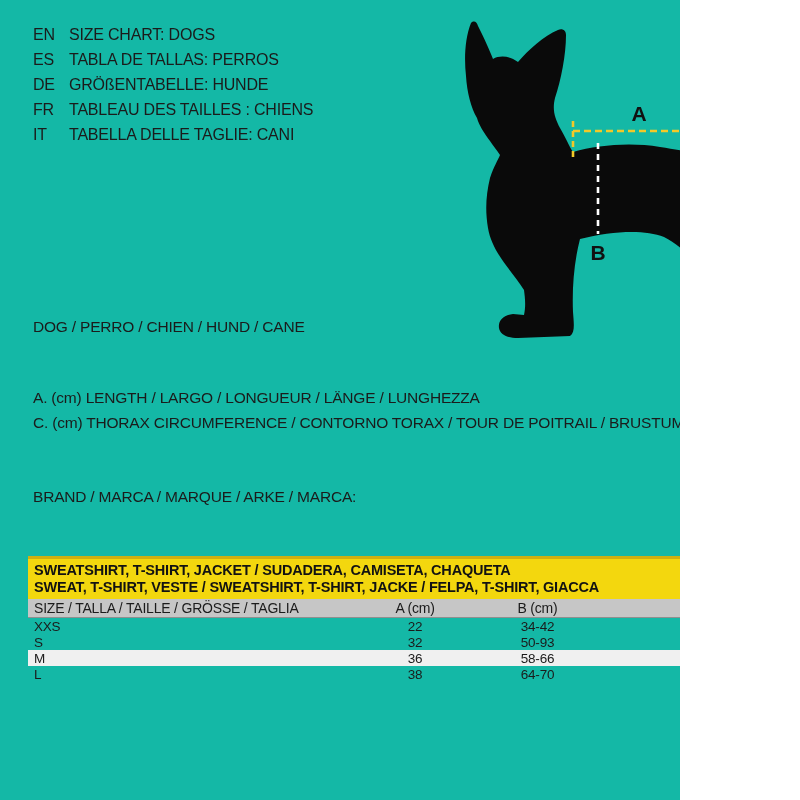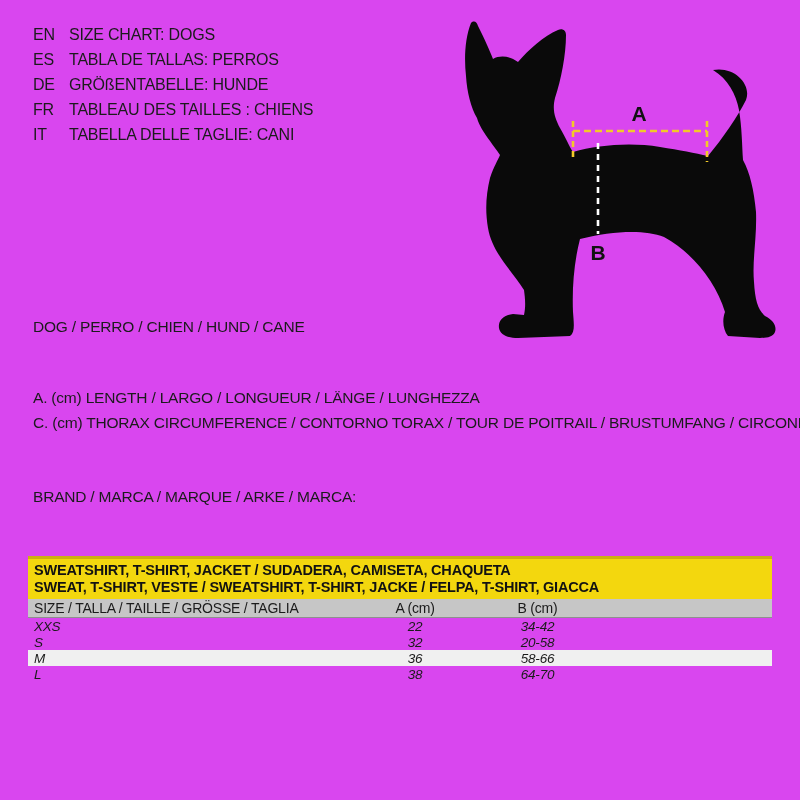--- a/index.html
+++ b/index.html
@@ -1,18 +1,18 @@
 <!DOCTYPE html>
 <html><head>
 <meta charset="utf-8">
 <style>
   * { box-sizing: border-box; margin: 0; padding: 0; }
   html,body { background:#ffffff; }
   .page {
-    position: relative; width: 800px; height: 800px; background: #d946ef;
+    position: relative; width: 680px; height: 800px; background: #14b8a6;
     font-family: "Liberation Sans", sans-serif; color: #1b1b1b; overflow: hidden; padding-left: 28px;
   }
   
   .lang-list { position: absolute; left: 33px; top: 22px; }
   .lang-row { display: flex; height: 25px; align-items: center; font-size: 16px; letter-spacing: -0.2px; }
   .lang-code { width: 36px; flex: 0 0 36px; }
   
   .dog-figure { position: absolute; left: 440px; top: 10px; width: 340px; height: 335px; }
   .dog-figure svg { position: absolute; left: 0; top: 0; }
   .marker-label { position: absolute; width: 26px; text-align: center; font-size: 21px; font-weight: bold; color: #111; letter-spacing: -0.3px; }
@@ -32,21 +32,21 @@
     letter-spacing: -0.2px; color: #121212;
   }
   .cols-header {
     display: grid; grid-template-columns: 312px 150px 95px 1fr;
     background: #c6c6c6; height: 19px; align-items: center;
     font-size: 14px; letter-spacing: -0.2px; border-bottom: 1px solid #8f8f8f; color: #1b1b1b;
   }
   .cols-header .c0 { padding-left: 6px; }
   .t-row {
     display: grid; grid-template-columns: 312px 150px 95px 1fr;
-    height: 16px; align-items: center; font-size: 13.5px; letter-spacing: -0.2px; font-style: italic;
+    height: 16px; align-items: center; font-size: 13.5px; letter-spacing: -0.2px;
   }
   .t-row.alt { background: #f0f0f0; }
   .t-row .c0 { padding-left: 6px; }
   .cc { text-align: center; }
 </style>
 </head>
 <body>
 
 <div class="page">
 
@@ -147,21 +147,21 @@
     </div>
     <div class="t-row">
       <div class="c0">XXS</div>
       <div class="cc">22</div>
       <div class="cc">34-42</div>
       <div></div>
     </div>
     <div class="t-row">
       <div class="c0">S</div>
       <div class="cc">32</div>
-      <div class="cc">20-58</div>
+      <div class="cc">50-93</div>
       <div></div>
     </div>
     <div class="t-row alt">
       <div class="c0">M</div>
       <div class="cc">36</div>
       <div class="cc">58-66</div>
       <div></div>
     </div>
     <div class="t-row">
       <div class="c0">L</div>

